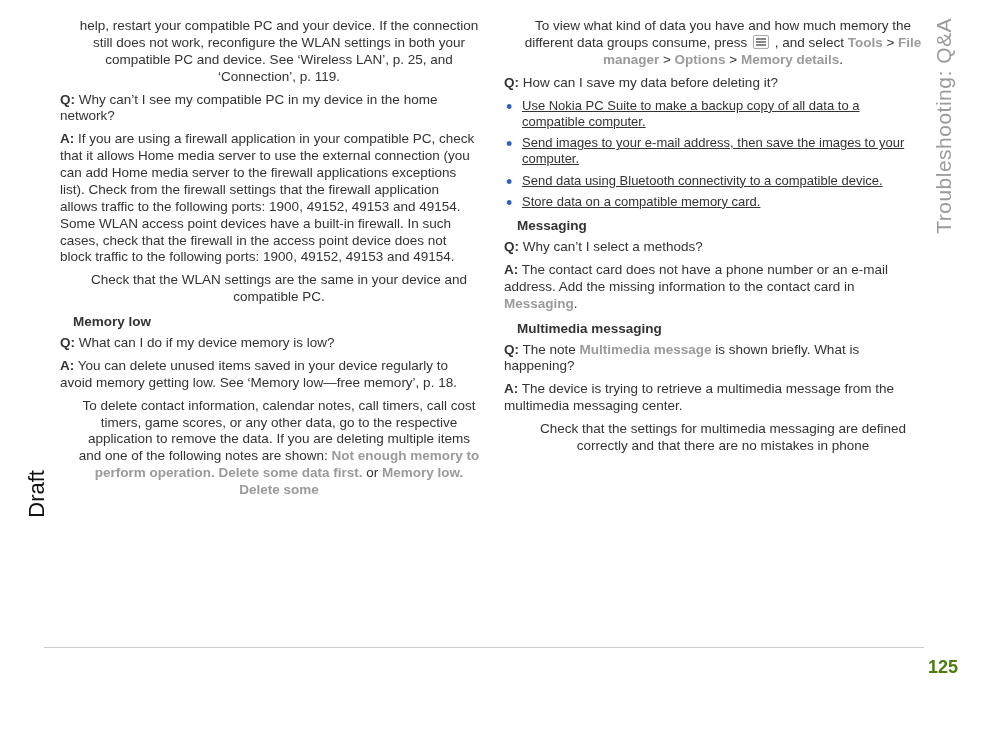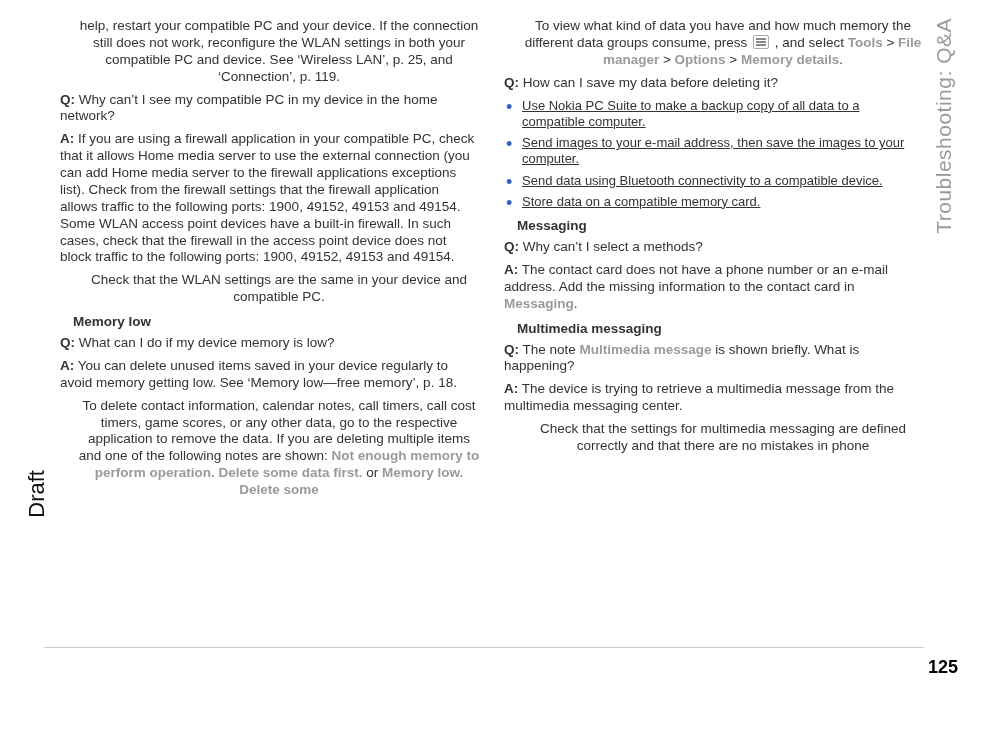--- a/index.html
+++ b/index.html
@@ -113,21 +113,21 @@
     font-size: 22px;
     color: #111;
     font-weight: 400;
   }
   .pagenum {
     position: absolute;
     right: 26px;
     bottom: 56px;
     font-size: 18px;
     font-weight: 700;
-    color: #000000;
+    color: #4d7c0f;
   }
   .rule {
     position: absolute;
     right: 60px;
     bottom: 86px;
     width: 880px;
     height: 1px;
     background: #ccc;
   }
   .ampfix { letter-spacing: 0.5px; }

